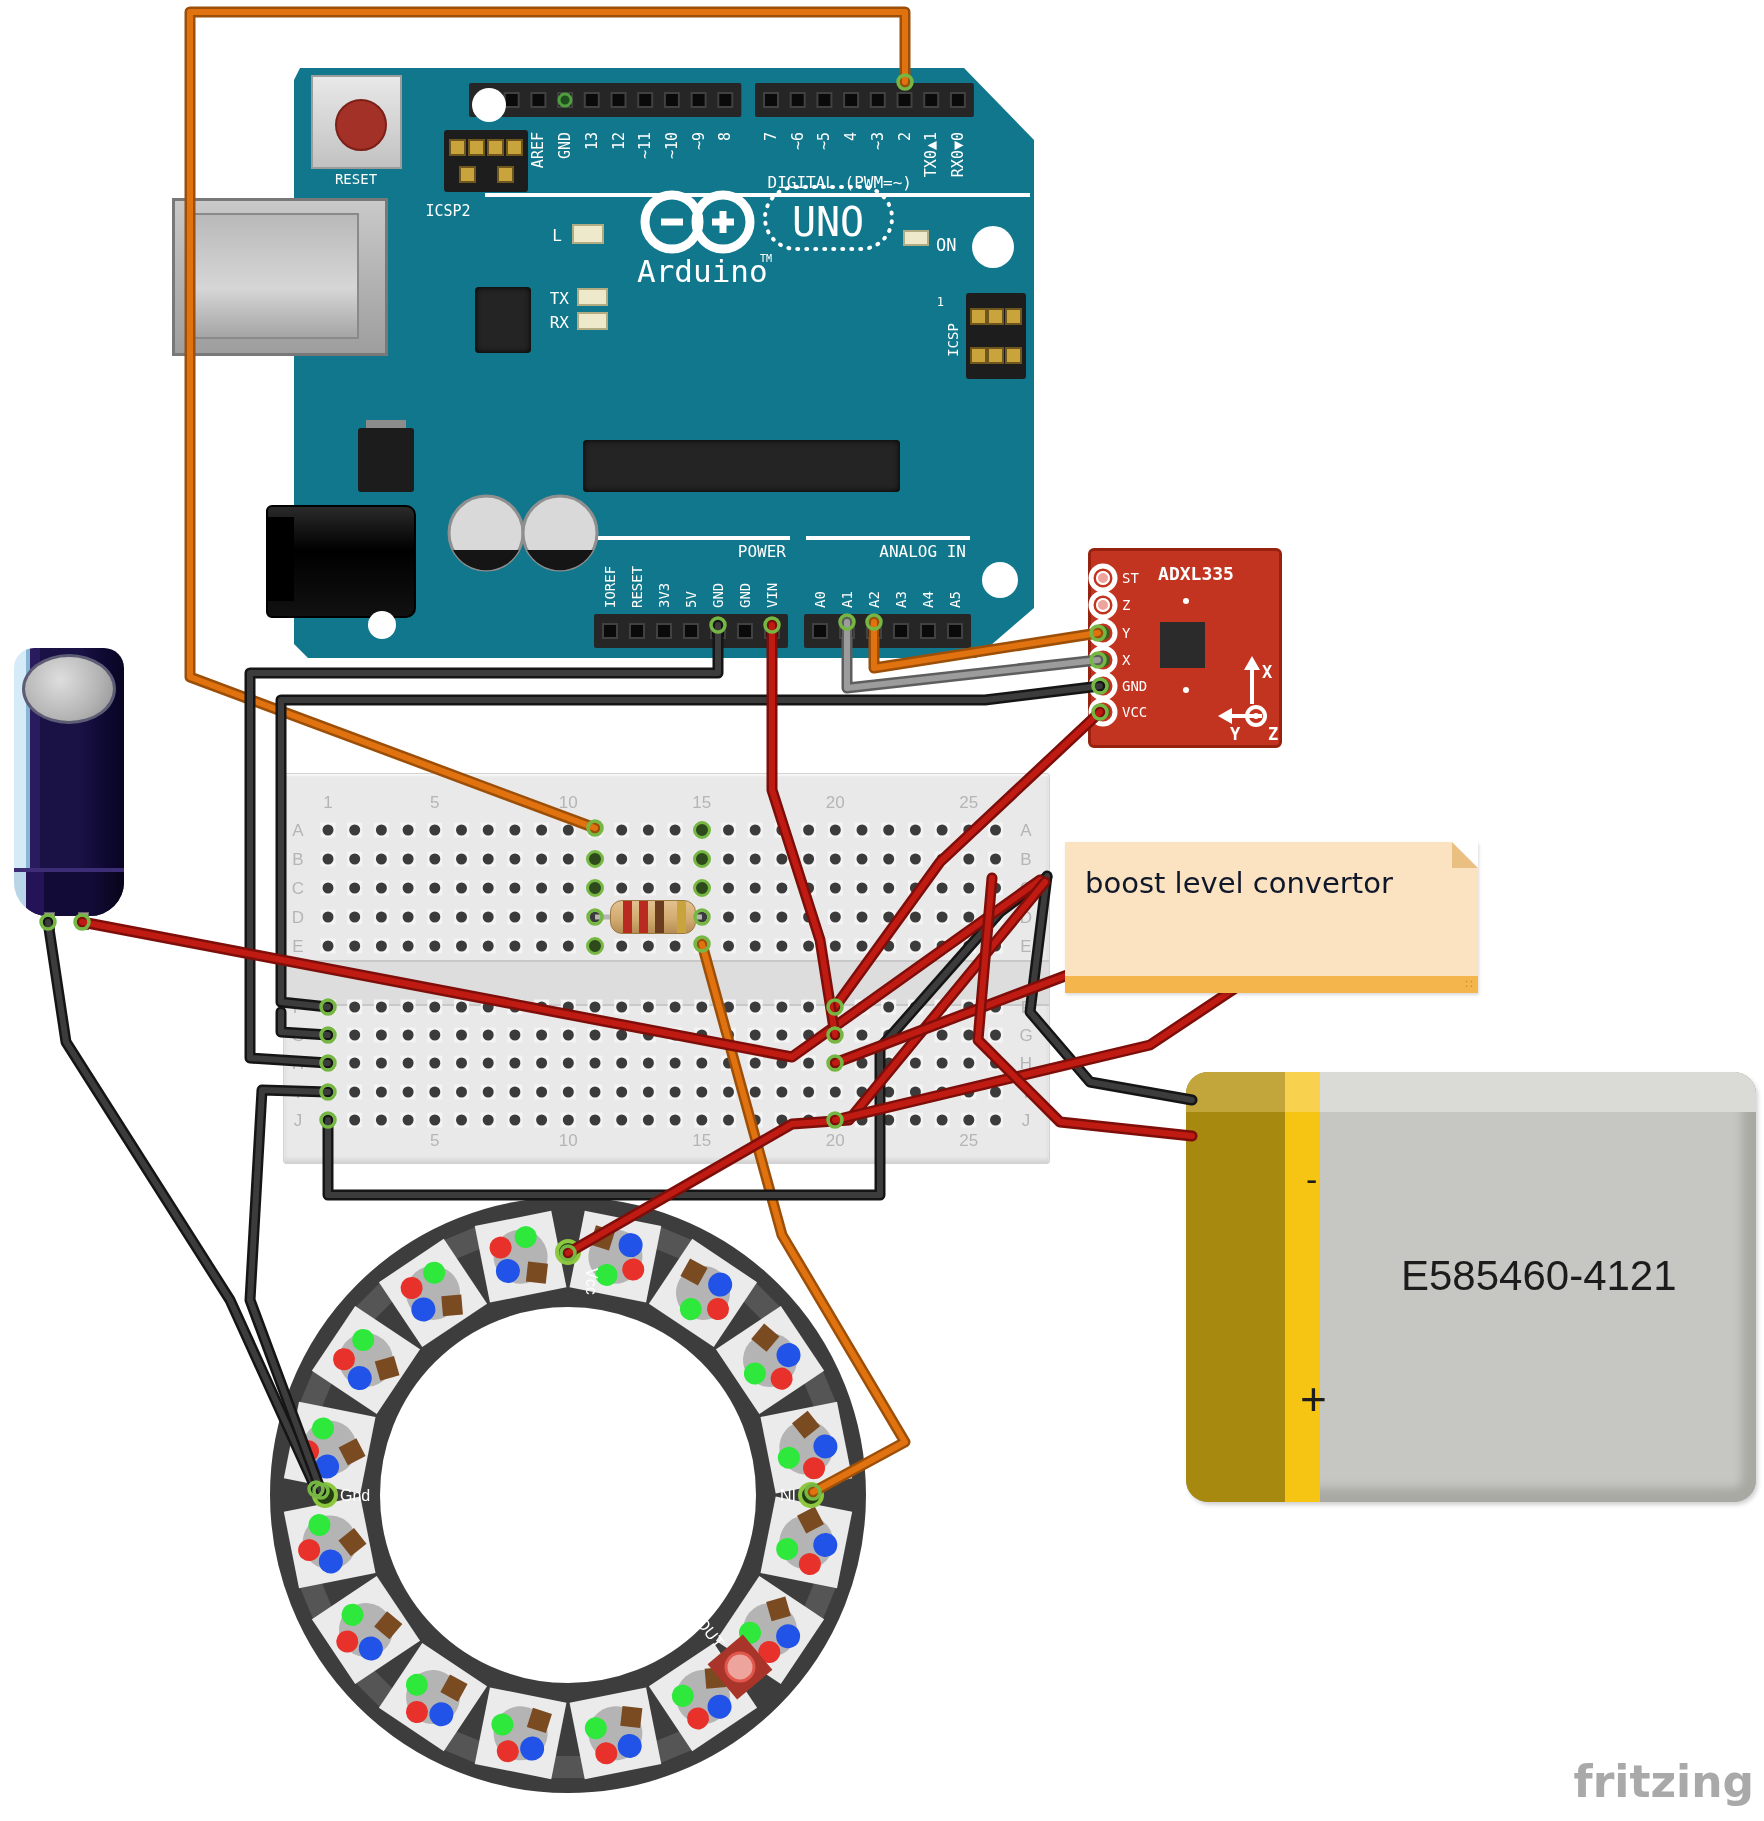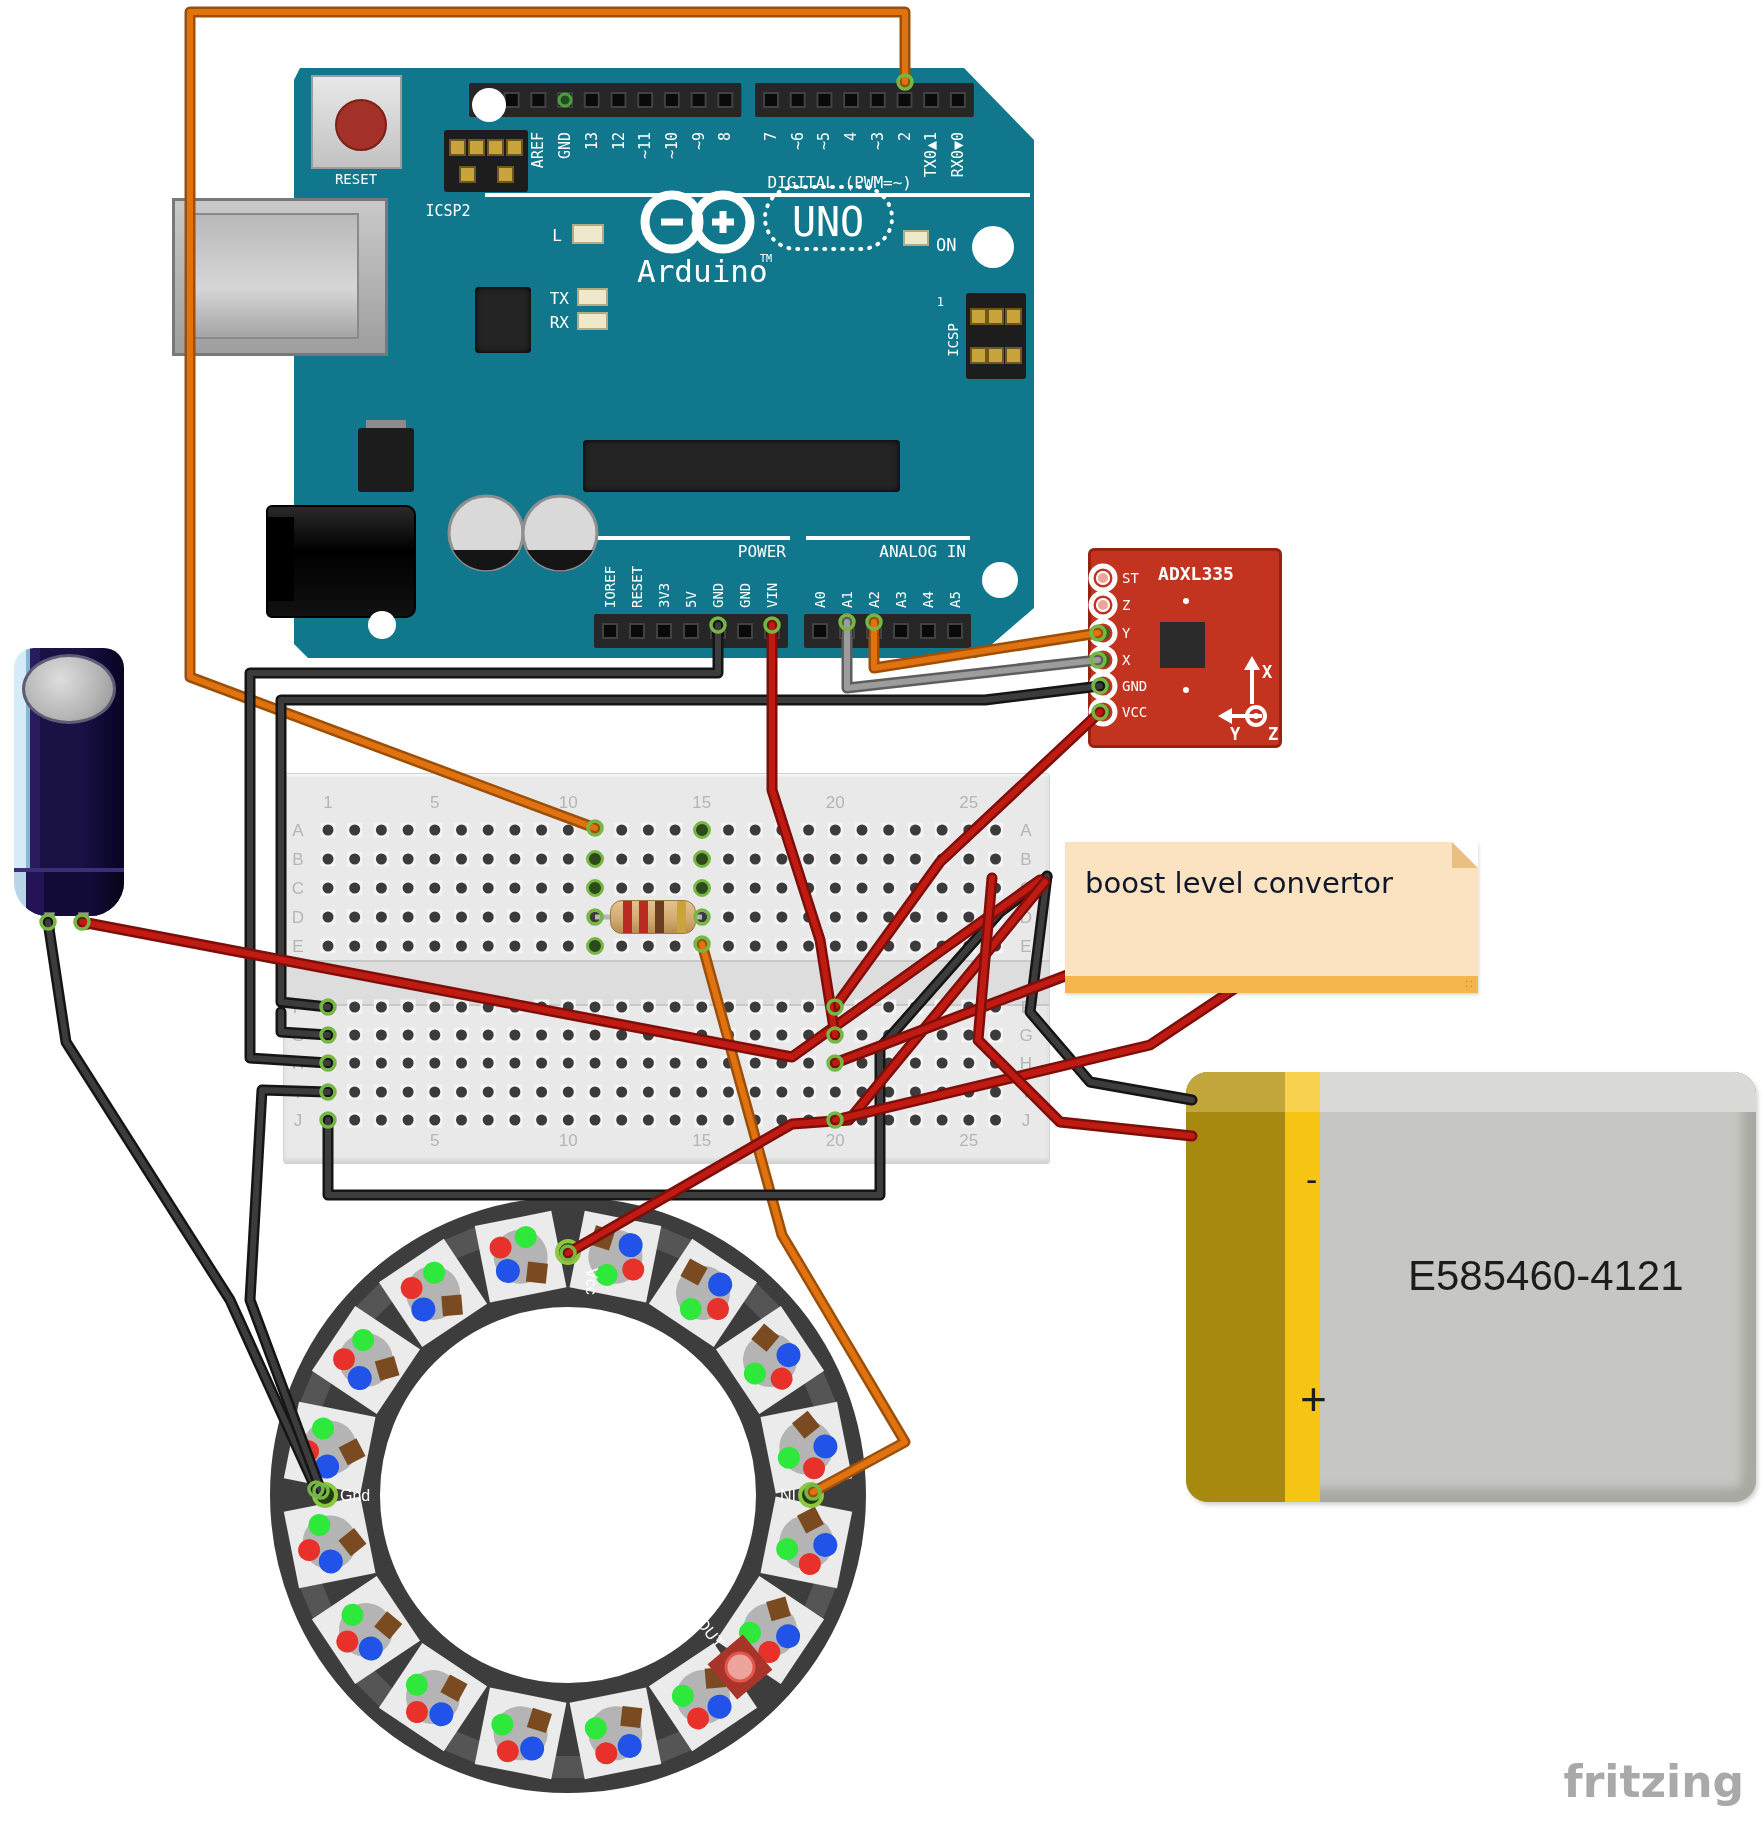--- a/index.html
+++ b/index.html
@@ -53,24 +53,24 @@
   #note-bar{left:0;bottom:0px;width:413px;height:17px;background:#f5b54d;}
   #note-fold{right:0;top:0;width:0;height:0;border-left:26px solid #e9bf82;border-top:26px solid #fff;}
   #note-text{left:20px;top:22px;width:380px;color:#0f172a;font-size:29px;line-height:38px;}
   #note-grip{right:4px;bottom:2px;color:#c98f2e;font-size:12px;letter-spacing:1px;}
 
   
   #batt{left:1186px;top:1072px;width:570px;height:430px;border-radius:22px;background:#c6c6c2;box-shadow:inset 0 -14px 10px #a9a9a3, inset -14px 0 10px #aaaaa4, 2px 3px 4px rgba(0,0,0,.18);}
   #batt-top{left:0;top:0;width:570px;height:40px;border-radius:22px 22px 0 0;background:#dadad6;}
   #batt-gold{left:0;top:0;width:134px;height:430px;border-radius:22px 0 0 22px;background:linear-gradient(90deg,#a8890f 0 99px,#f6c513 99px);}
   #batt-gold i{position:absolute;left:0;top:0;width:134px;height:40px;border-radius:22px 0 0 0;background:linear-gradient(90deg,#c2a63c 0 99px,#f8d14f 99px);display:block;}
-  #batt-text{left:222px;top:172px;color:#1c1c1c;font-size:42px;line-height:64px;font-family:"Liberation Sans",sans-serif;}
+  #batt-text{left:215px;top:172px;color:#1c1c1c;font-size:42px;line-height:64px;font-family:"Liberation Sans",sans-serif;}
   .batt-sign{color:#1c1c1c;font-family:"Liberation Sans",sans-serif;}
 
-  #watermark{right:20px;bottom:14px;color:#a9a9a9;font-size:44px;font-weight:bold;font-family:"DejaVu Sans",sans-serif;letter-spacing:0px;}
+  #watermark{right:10px;bottom:14px;color:#a9a9a9;font-size:44px;font-weight:bold;font-family:"DejaVu Sans",sans-serif;letter-spacing:0px;}
 </style>
 </head>
 <body>
 
 <div id="canvas">
 
   <div id="bb-body" class="abs">
     <div id="bb-mid" class="abs"></div>
   </div>
 

